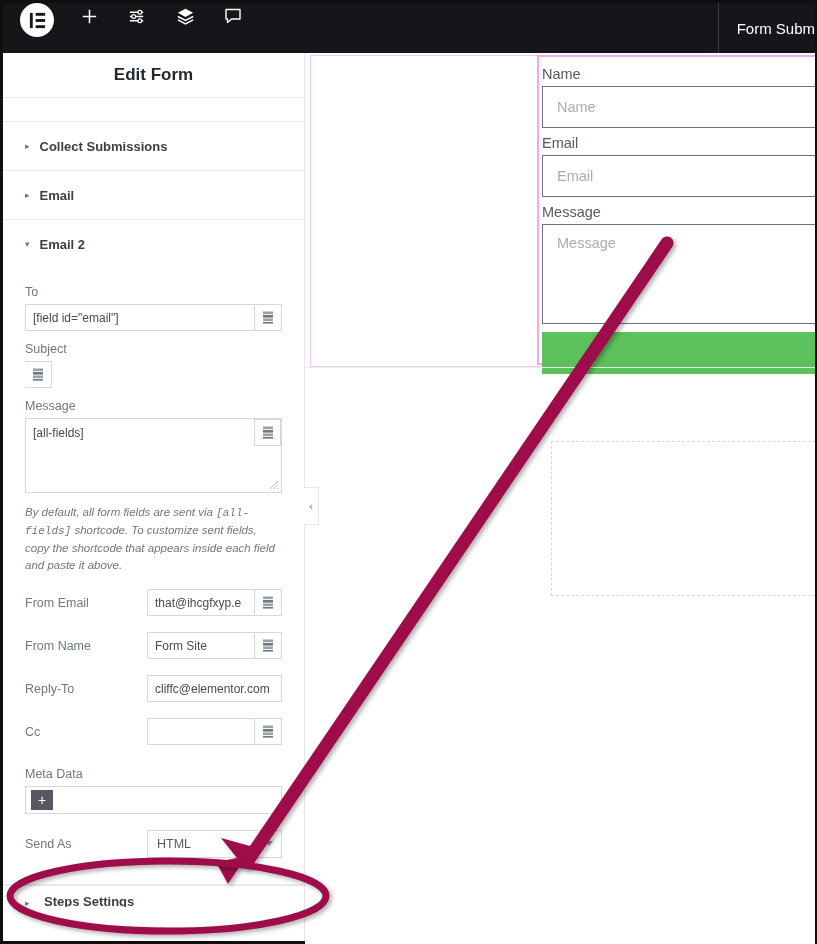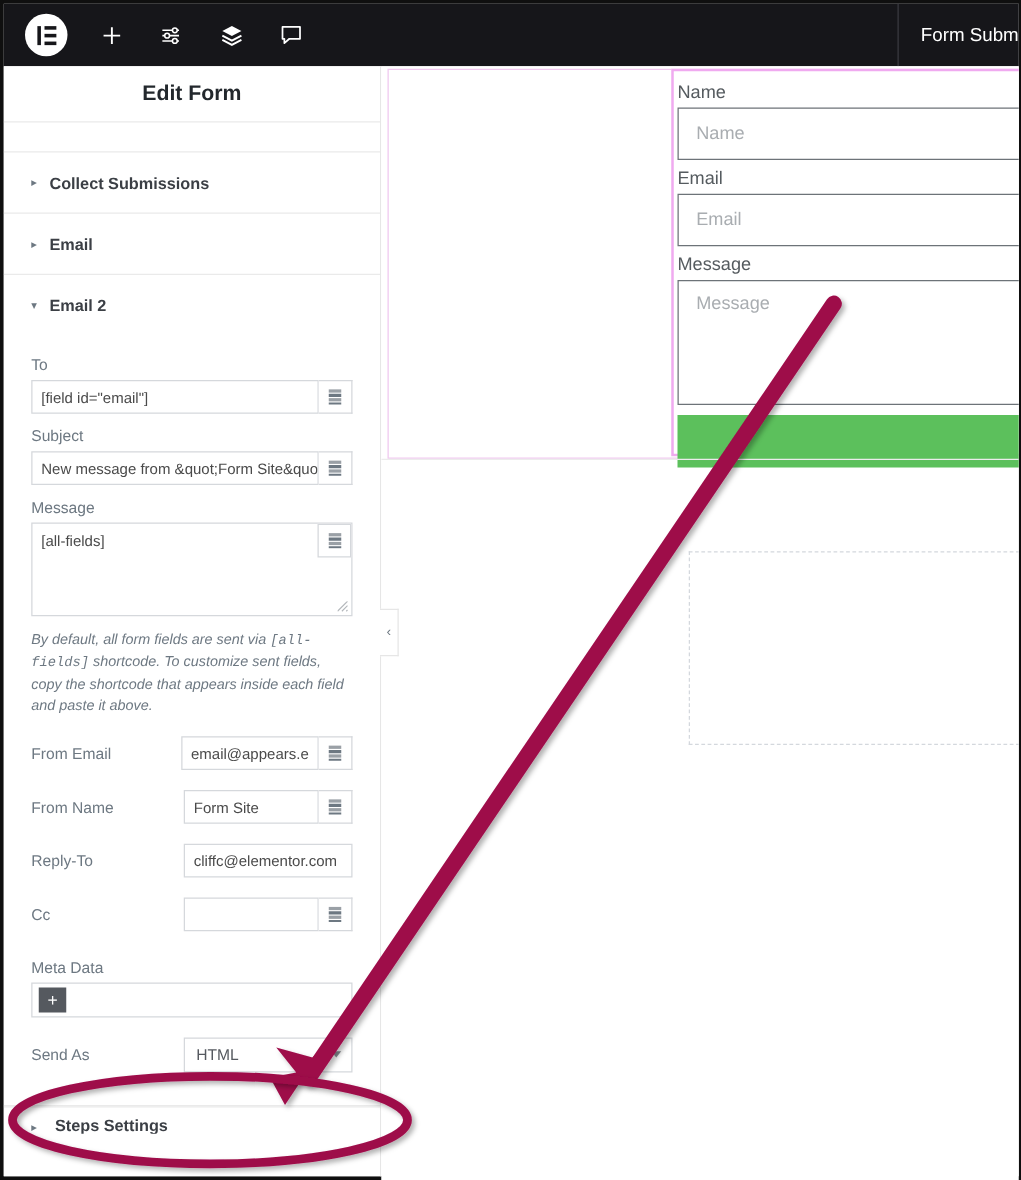--- a/index.html
+++ b/index.html
@@ -13,21 +13,21 @@
 
   
   .frame-top    { position:absolute; left:0; top:0;   width:817px; height:3px;  background:#0f0f0f; }
   .frame-left   { position:absolute; left:0; top:0;   width:3px;   height:944px;background:#0f0f0f; }
   .frame-right  { position:absolute; right:0; top:0;  width:2px;   height:944px;background:#0f0f0f; }
   .frame-bottom { position:absolute; left:0; bottom:0;width:817px; height:3px;  background:#0f0f0f; }
 
   
   .topbar {
     position:absolute; left:3px; top:3px; width:812px; height:50px;
-    background:#16161a; display:flex; align-items:center;
+    background:#16161a; display:flex; align-items:flex-start;
   }
   .logo-circle {
     width:34px; height:34px; border-radius:50%; background:#fff;
     margin-left:17px; display:flex; align-items:center; justify-content:center;
   }
   .tool-icons { display:flex; align-items:center; gap:22px; margin-left:22px; }
   .tool-icon {
     width:26px; height:26px; display:flex; align-items:center; justify-content:center;
     color:#fff;
   }
@@ -271,21 +271,20 @@
               <rect x="1" y="0.5" width="10" height="2.6" fill="#9aa0a6"></rect>
               <rect x="1" y="4" width="10" height="2.6" fill="#6d7882"></rect>
               <rect x="1" y="7.5" width="10" height="2.6" fill="#9aa0a6"></rect>
               <rect x="1" y="11" width="10" height="1.6" fill="#6d7882"></rect>
             </svg>
           </div>
         </div>
 
         <div class="field-label">Subject</div>
         <div class="input-row">
-          <div class="txt">New message from &amp;quot;Form Site&amp;quo</div>
           <div class="sc-btn">
             <svg width="12" height="13" viewBox="0 0 12 13" aria-hidden="true">
               <rect x="1" y="0.5" width="10" height="2.6" fill="#9aa0a6"></rect>
               <rect x="1" y="4" width="10" height="2.6" fill="#6d7882"></rect>
               <rect x="1" y="7.5" width="10" height="2.6" fill="#9aa0a6"></rect>
               <rect x="1" y="11" width="10" height="1.6" fill="#6d7882"></rect>
             </svg>
           </div>
         </div>
 
@@ -305,21 +304,21 @@
           </svg>
         </div>
 
         <div class="help">
           <span>By default, all form fields are sent via </span><span class="code">[all-fields]</span><span> shortcode. To customize sent fields, copy the shortcode that appears inside each field and paste it above.</span>
         </div>
 
         <div class="inline-row">
           <div class="lbl">From Email</div>
           <div class="ctl">
-            <div class="txt">email@appears.e</div>
+            <div class="txt">that@ihcgfxyp.e</div>
             <div class="sc-btn">
               <svg width="12" height="13" viewBox="0 0 12 13" aria-hidden="true">
                 <rect x="1" y="0.5" width="10" height="2.6" fill="#9aa0a6"></rect>
                 <rect x="1" y="4" width="10" height="2.6" fill="#6d7882"></rect>
                 <rect x="1" y="7.5" width="10" height="2.6" fill="#9aa0a6"></rect>
                 <rect x="1" y="11" width="10" height="1.6" fill="#6d7882"></rect>
               </svg>
             </div>
           </div>
         </div>

